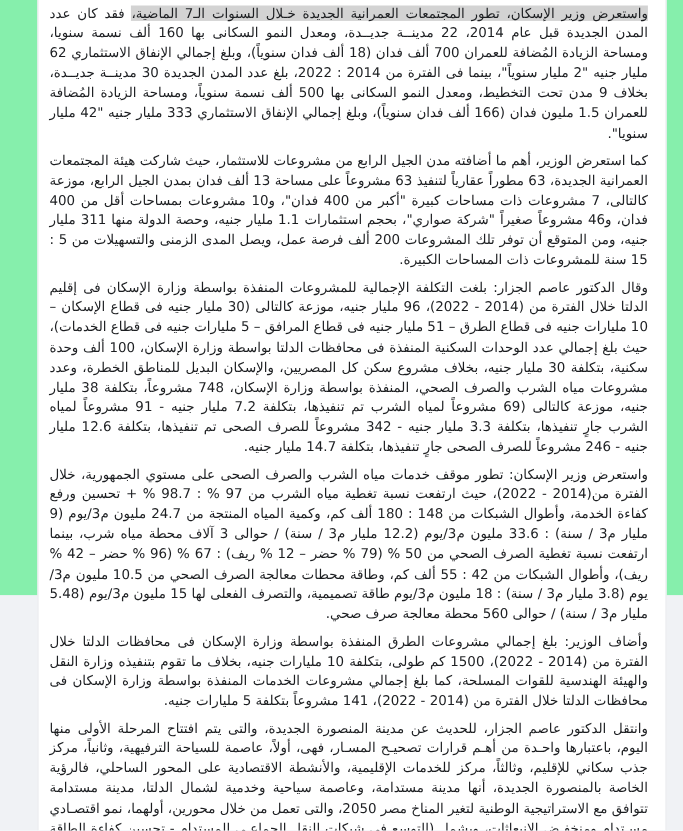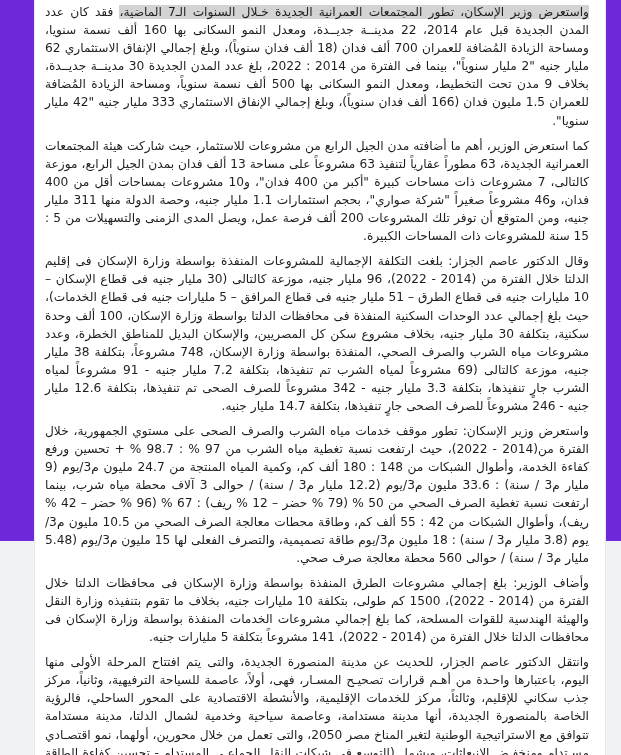--- a/index.html
+++ b/index.html
@@ -7,21 +7,21 @@
       padding: 0;
       width: 621px;
       height: 755px;
       overflow: hidden;
       background: #f0f2f5;
     }
     .page {
       position: relative;
       width: 621px;
       height: 541px;
-      background: #6d28d9;
+      background: #86efac;
     }
     .card {
       position: absolute;
       left: 34px;
       top: 0;
       width: 572px;
       height: 755px;
       background: #ffffff;
       border-left: 1px solid #e6e8ec;
       border-right: 1px solid #e6e8ec;

